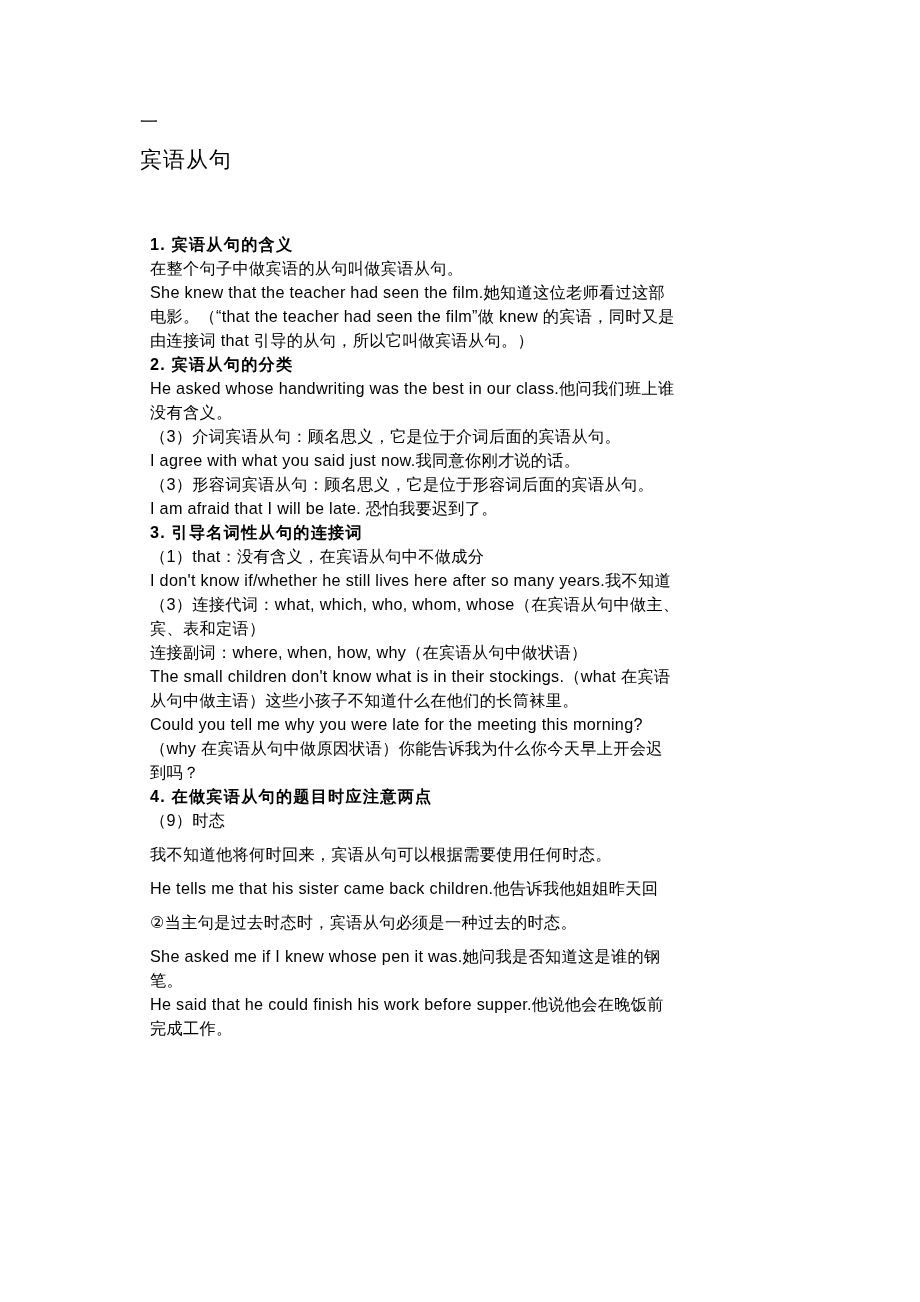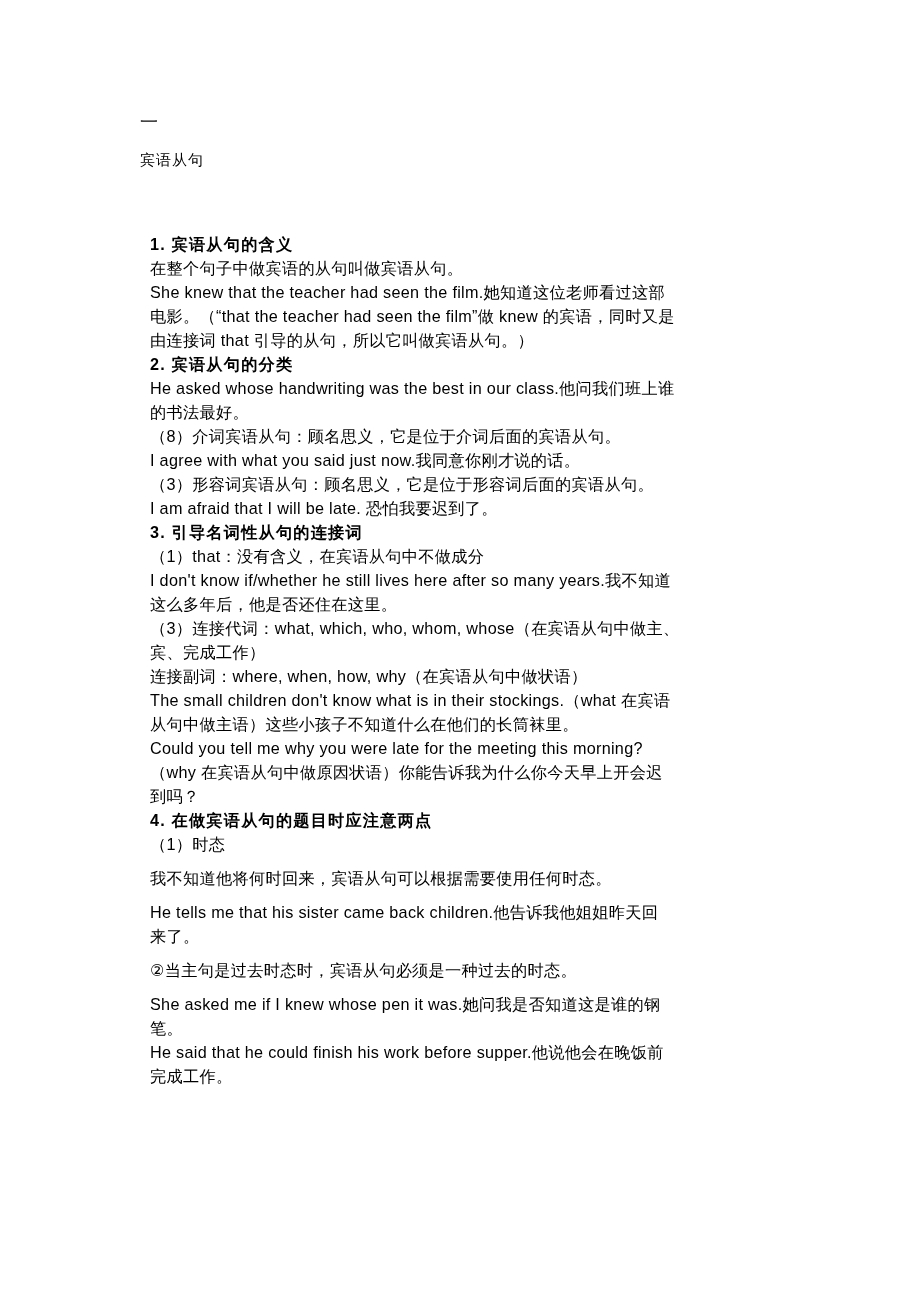--- a/index.html
+++ b/index.html
@@ -1,63 +1,61 @@
 <!DOCTYPE html>
 <html><head>
 <meta charset="utf-8">
 <style>
   html, body { margin: 0; padding: 0; background: #ffffff; }
   body { width: 920px; height: 1302px; position: relative; overflow: hidden;
          font-family: "Liberation Sans", "DejaVu Sans", sans-serif; color: #000; }
   .page { position: absolute; left: 140px; top: 0; width: 640px; }
   .dash { position: absolute; top: 110px; left: 0; font-size: 18px; line-height: 24px; }
-  .title { position: absolute; top: 148px; left: 0; font-size: 15px; line-height: 24px; letter-spacing: 1px; }
+  .title { position: absolute; top: 148px; left: 0; font-size: 22px; line-height: 24px; letter-spacing: 1px; }
   .body { position: absolute; top: 232px; left: 10px; width: 640px; font-size: 16.2px; line-height: 24px; letter-spacing: 0.3px; }
   .line { white-space: nowrap; height: 24px; }
   .h { font-weight: bold; letter-spacing: 1.2px; }
   .gap { height: 10px; }
 </style>
 </head>
 <body>
 
 <div class="page">
   <div class="dash">一</div>
   <div class="title">宾语从句</div>
   <div class="body" id="doc-body">
       <div class="line h">1. 宾语从句的含义</div>
       <div class="line">在整个句子中做宾语的从句叫做宾语从句。</div>
       <div class="line">She knew that the teacher had seen the film.她知道这位老师看过这部</div>
       <div class="line">电影。（“that the teacher had seen the film”做 knew 的宾语，同时又是</div>
       <div class="line">由连接词 that 引导的从句，所以它叫做宾语从句。）</div>
       <div class="line h">2. 宾语从句的分类</div>
       <div class="line">He asked whose handwriting was the best in our class.他问我们班上谁</div>
-      <div class="line">的书法最好。</div>
-      <div class="line">（8）介词宾语从句：顾名思义，它是位于介词后面的宾语从句。</div>
+      <div class="line">没有含义。</div>
+      <div class="line">（3）介词宾语从句：顾名思义，它是位于介词后面的宾语从句。</div>
       <div class="line">I agree with what you said just now.我同意你刚才说的话。</div>
       <div class="line">（3）形容词宾语从句：顾名思义，它是位于形容词后面的宾语从句。</div>
       <div class="line">I am afraid that I will be late. 恐怕我要迟到了。</div>
       <div class="line h">3. 引导名词性从句的连接词</div>
       <div class="line">（1）that：没有含义，在宾语从句中不做成分</div>
       <div class="line">I don't know if/whether he still lives here after so many years.我不知道</div>
-      <div class="line">这么多年后，他是否还住在这里。</div>
       <div class="line">（3）连接代词：what, which, who, whom, whose（在宾语从句中做主、</div>
-      <div class="line">宾、完成工作）</div>
+      <div class="line">宾、表和定语）</div>
       <div class="line">连接副词：where, when, how, why（在宾语从句中做状语）</div>
       <div class="line">The small children don't know what is in their stockings.（what  在宾语</div>
       <div class="line">从句中做主语）这些小孩子不知道什么在他们的长筒袜里。</div>
       <div class="line">Could you tell me why you were late for the meeting this morning?</div>
       <div class="line">（why  在宾语从句中做原因状语）你能告诉我为什么你今天早上开会迟</div>
       <div class="line">到吗？</div>
       <div class="line h">4. 在做宾语从句的题目时应注意两点</div>
-      <div class="line">（1）时态</div>
+      <div class="line">（9）时态</div>
       <div class="gap"></div>
       <div class="line">我不知道他将何时回来，宾语从句可以根据需要使用任何时态。</div>
       <div class="gap"></div>
       <div class="line">He tells me that his sister came back children.他告诉我他姐姐昨天回</div>
-      <div class="line">来了。</div>
       <div class="gap"></div>
       <div class="line">②当主句是过去时态时，宾语从句必须是一种过去的时态。</div>
       <div class="gap"></div>
       <div class="line">She asked me if I knew whose pen it was.她问我是否知道这是谁的钢</div>
       <div class="line">笔。</div>
       <div class="line">He said that he could finish his work before supper.他说他会在晚饭前</div>
       <div class="line">完成工作。</div>
     </div>
 </div>
 

